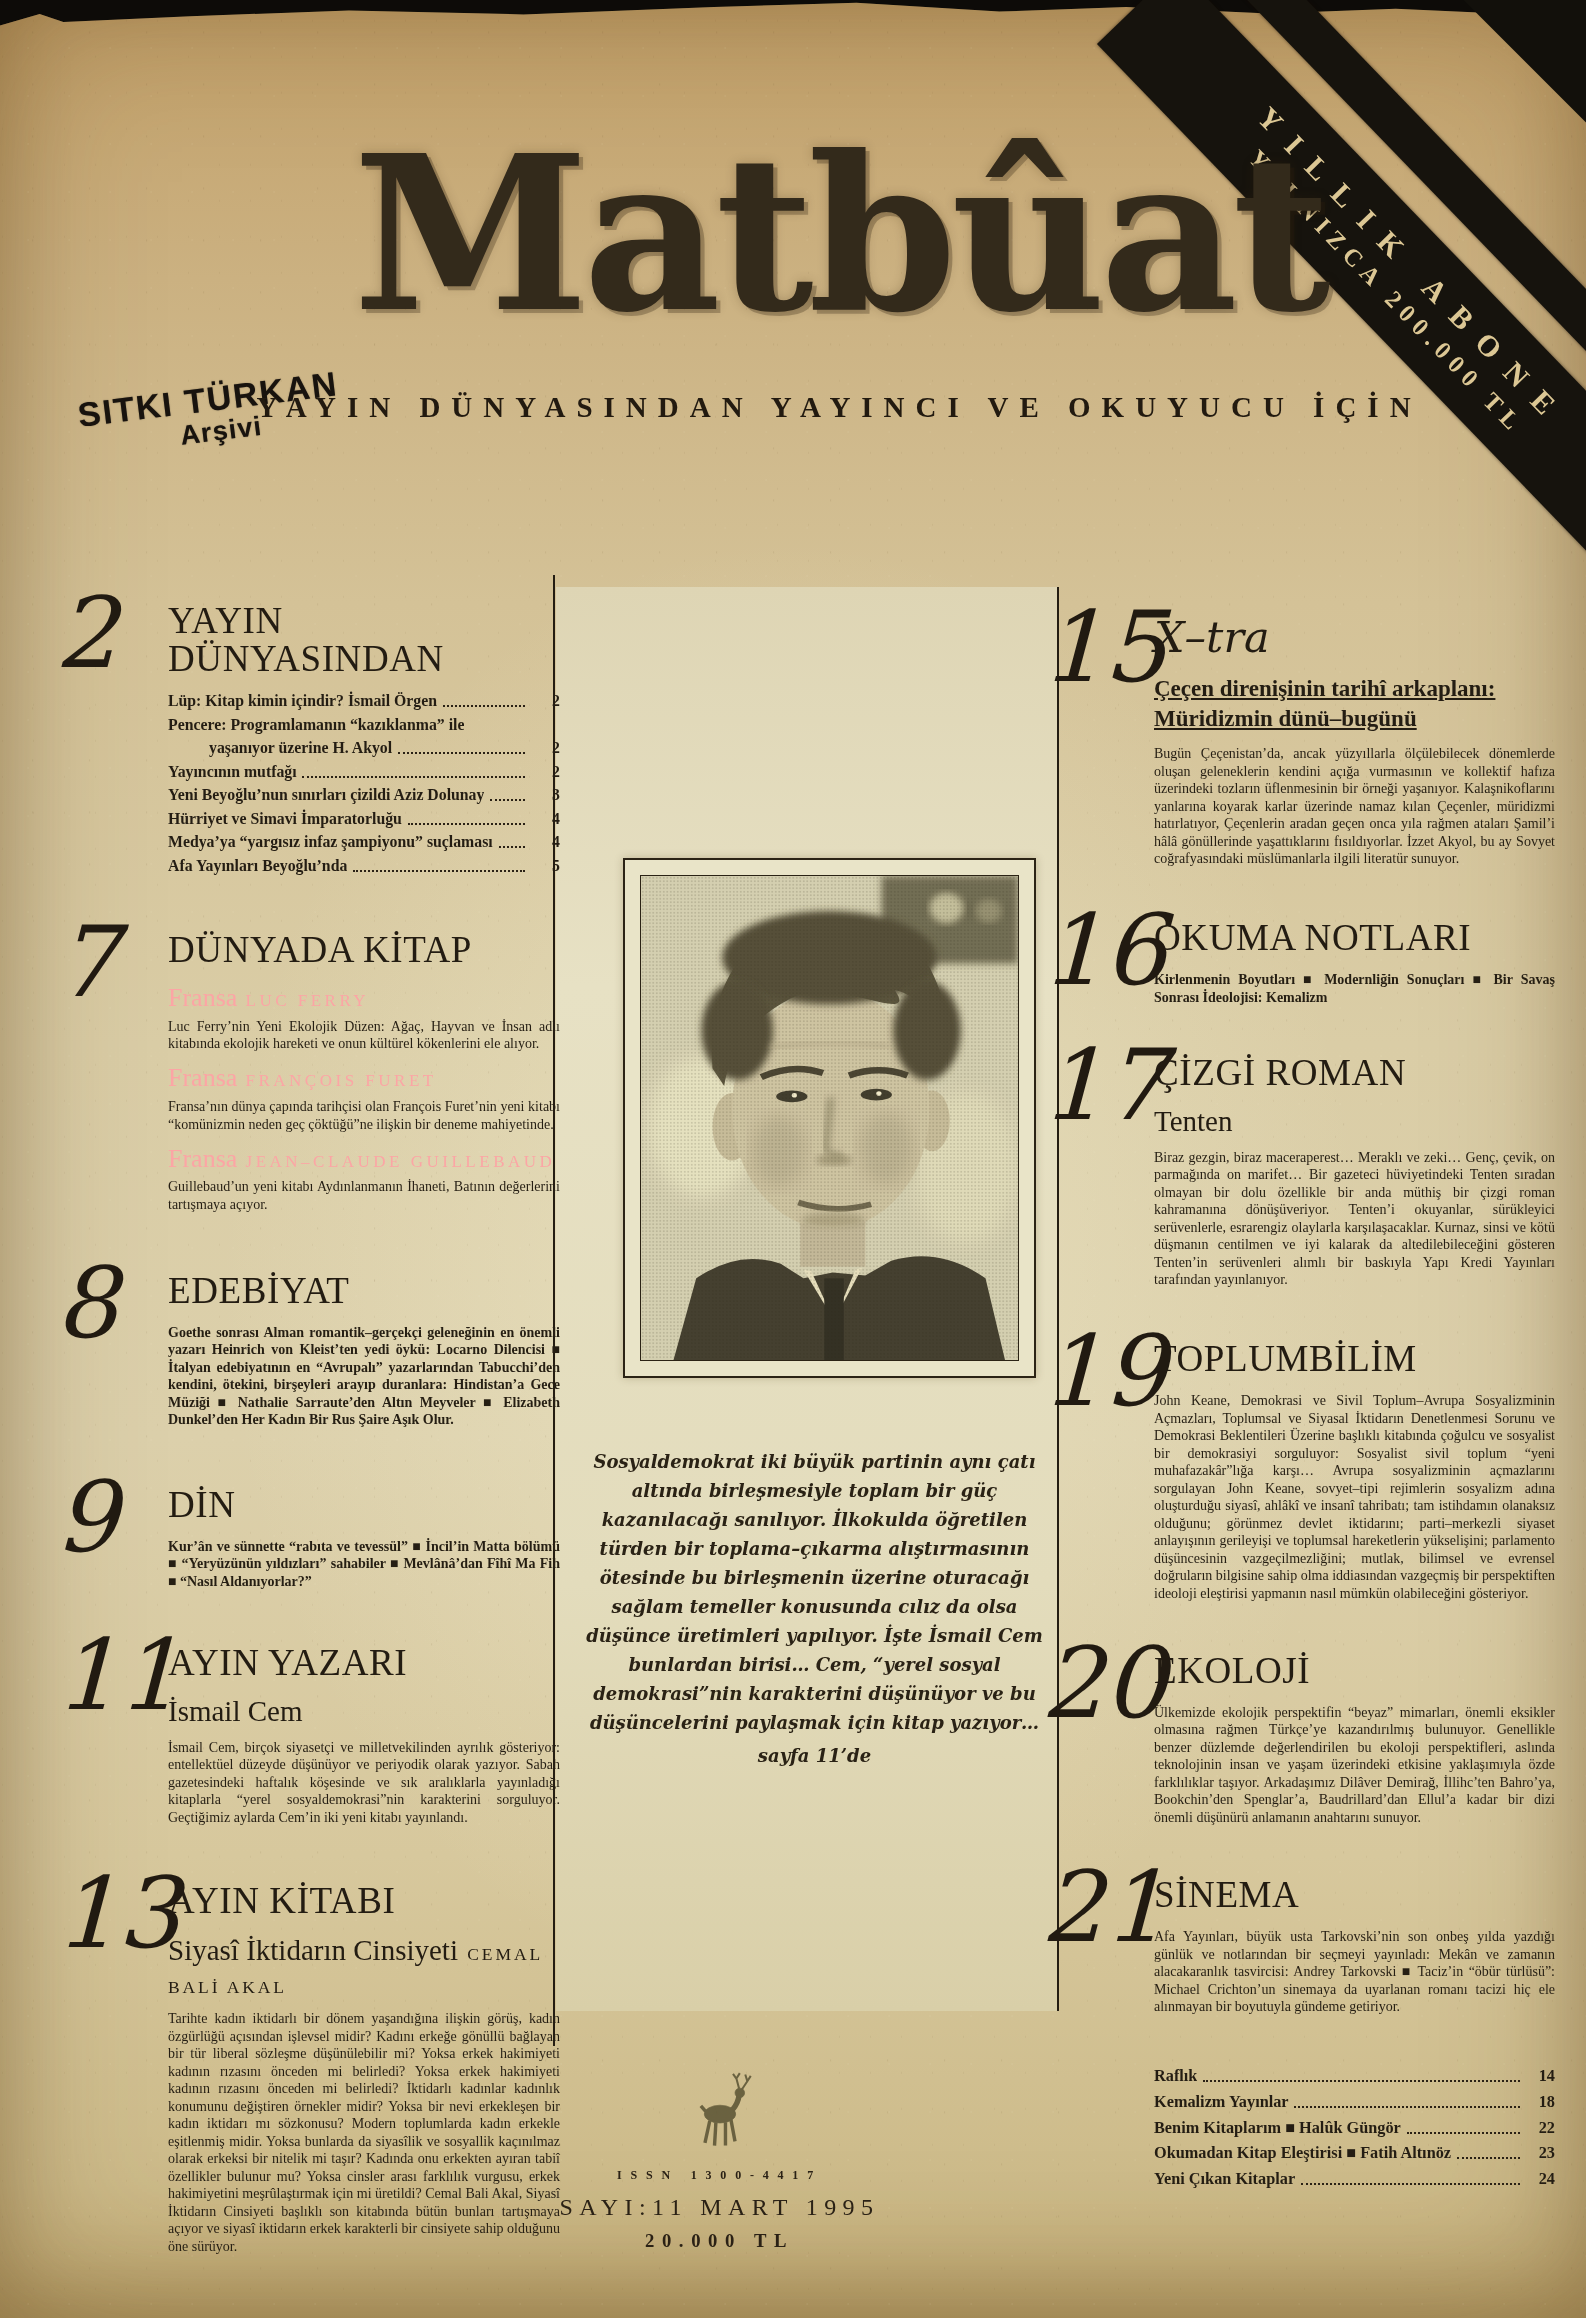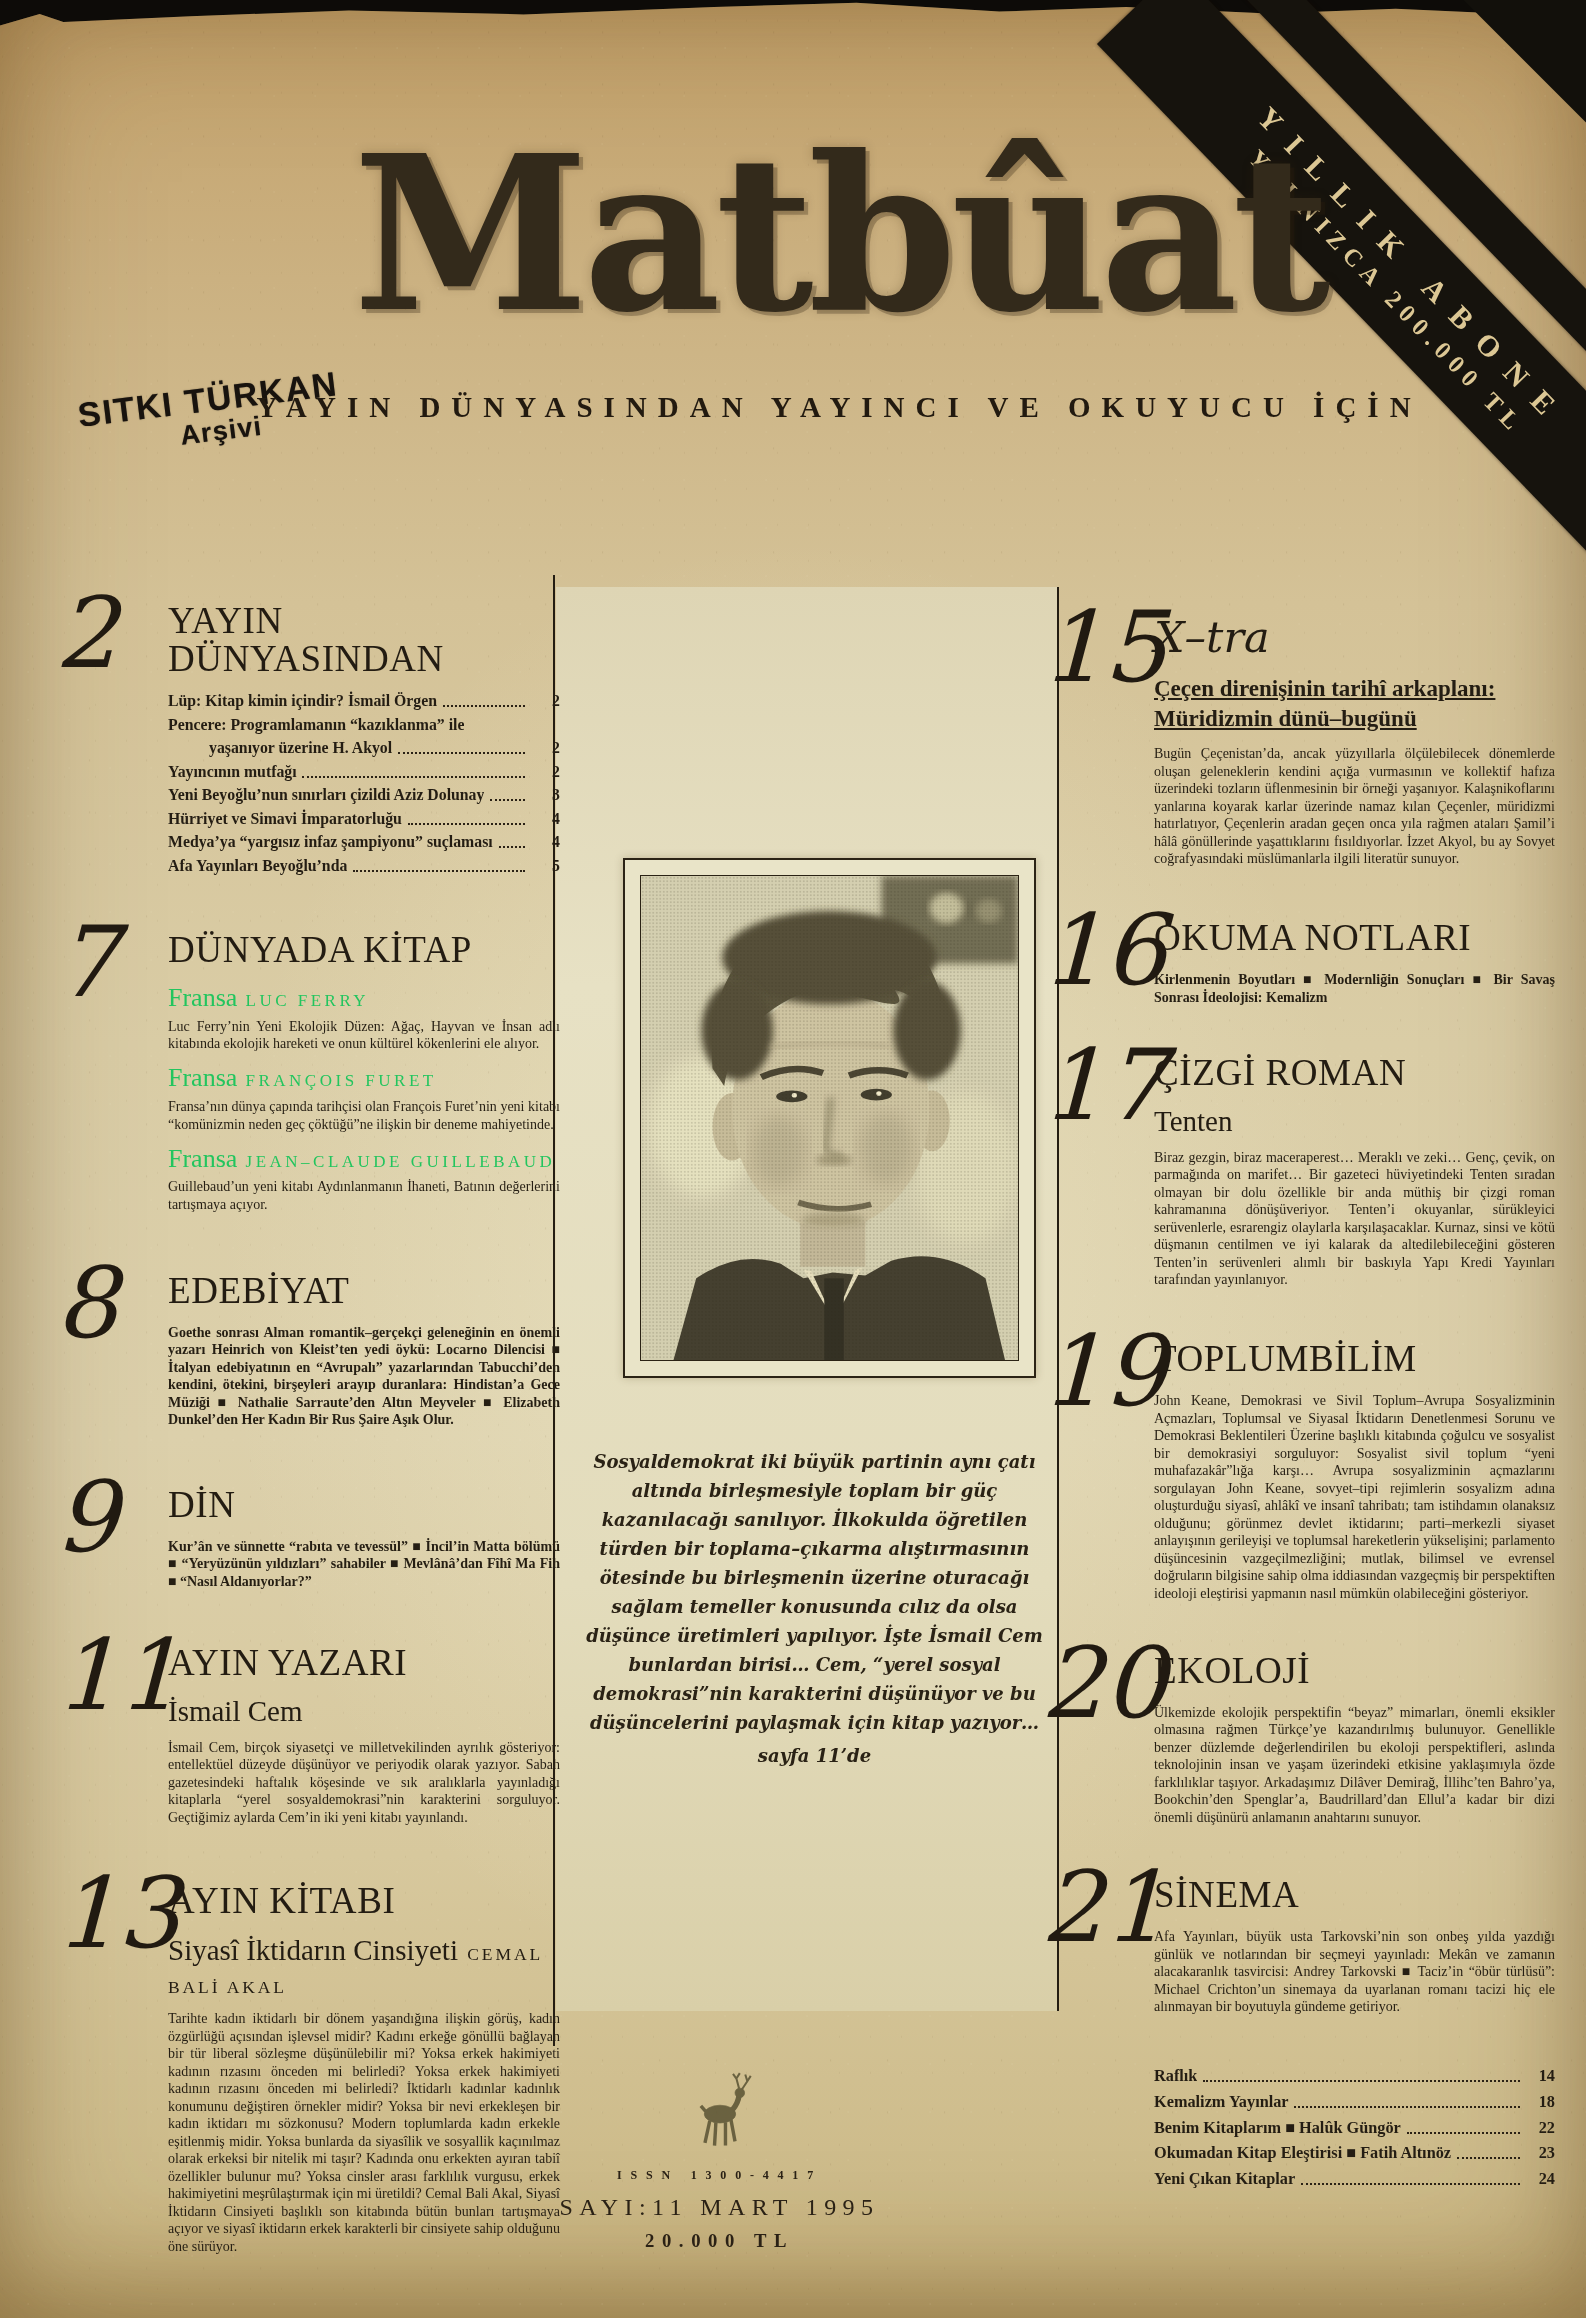--- a/index.html
+++ b/index.html
@@ -57,21 +57,21 @@
   .sec-num{flex:none;width:104px;font-family:"DejaVu Serif",serif;font-style:italic;font-size:98px;
     line-height:.95;color:#211a11;transform:skewX(-4deg);}
   .sec-body{flex:1;min-width:0;}
   .sec-title{font-size:37px;letter-spacing:0.6px;margin:15px 0 14px;color:#231c12;line-height:1.02;font-weight:normal;}
   .sec-title.italic{font-family:"DejaVu Serif",serif;font-style:italic;font-size:43px;letter-spacing:0;}
   .sec-sub{font-size:29px;margin:0 0 10.5px;color:#231c12;}
   .sec-sub .auth{font-size:17.5px;letter-spacing:2.9px;margin-left:9.3px;}
   .sub-strong{font-size:23px;font-weight:bold;line-height:1.3;margin:0 0 11.7px;text-decoration:underline;}
   .body-txt{font-size:14px;line-height:17.5px;text-align:justify;color:#251e13;margin:0 0 3.5px;}
   .body-txt.bold{font-weight:bold;}
-  .kick{font-size:26px;margin:3.5px 0 4.7px;color:#22c55e;}
+  .kick{font-size:26px;margin:3.5px 0 4.7px;color:#fca5a5;}
   .kick .auth{font-size:17px;letter-spacing:3.5px;margin-left:8.2px;}
   .entry{margin-bottom:10.5px;}
   .mb-l1{margin-bottom:37px;} .mb-l2{margin-bottom:33px;} .mb-l3{margin-bottom:39px;}
   .mb-l4{margin-bottom:35px;} .mb-l5{margin-bottom:37px;}
   .mb-r1{margin-bottom:33px;} .mb-r2{margin-bottom:29px;} .mb-r3{margin-bottom:33px;}
   .mb-r4{margin-bottom:31.5px;} .mb-r5{margin-bottom:31.5px;} .mb-r6{margin-bottom:47px;}
 
   
   .toc{margin-top:3.5px;}
   .trow{display:flex;align-items:flex-end;font-weight:bold;font-size:15.8px;line-height:20px;margin-bottom:3.5px;}

